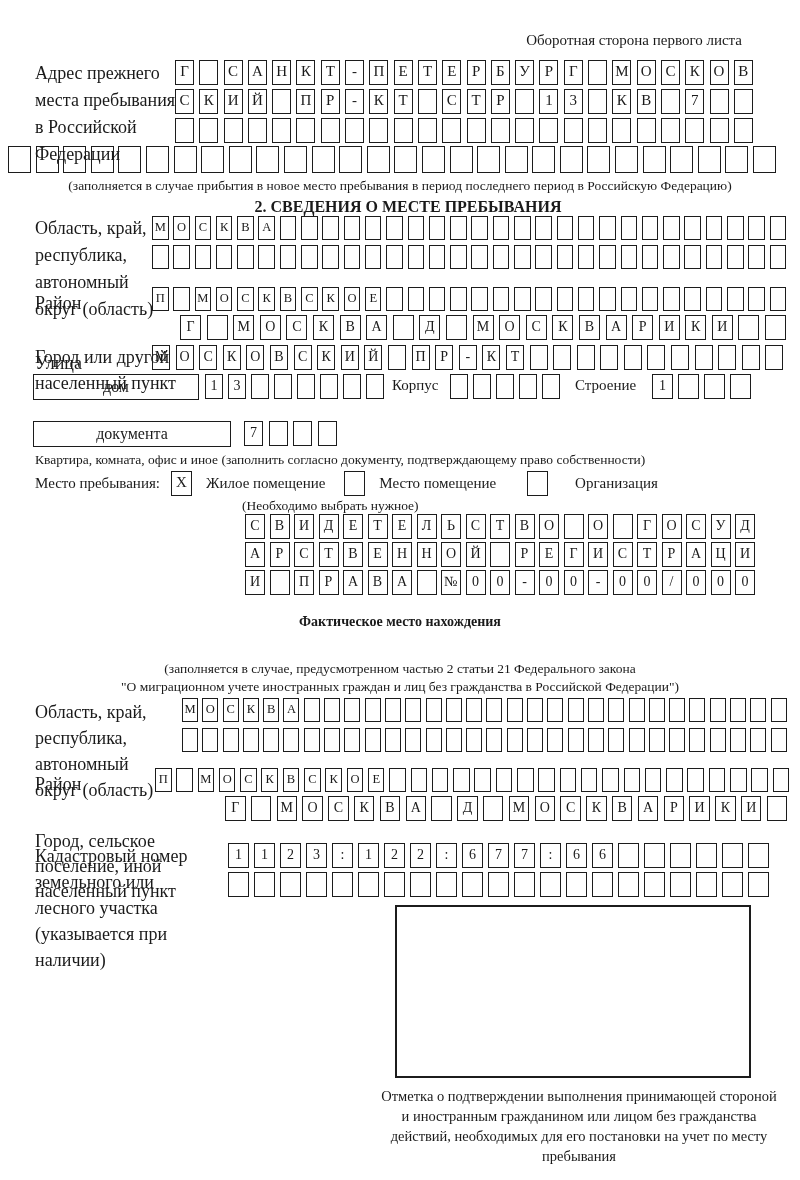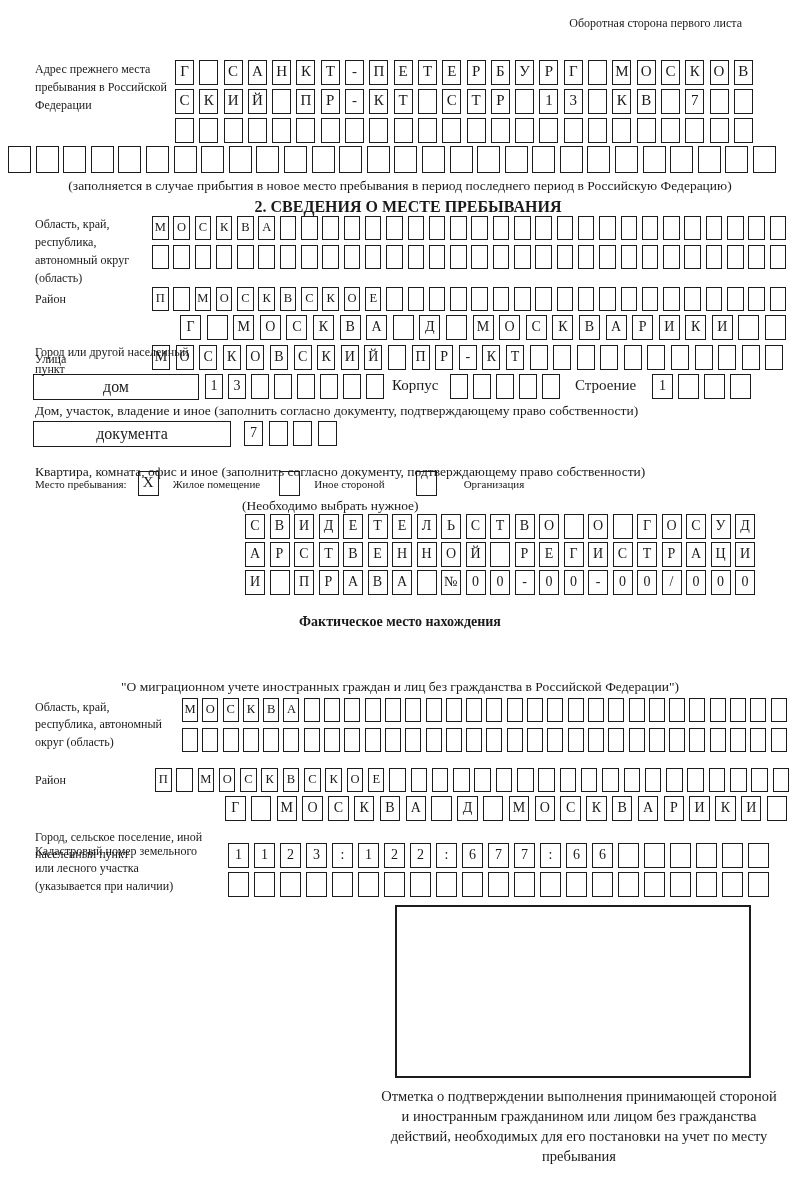--- a/index.html
+++ b/index.html
@@ -1,21 +1,21 @@
 <!DOCTYPE html>
 <html><head>
 <meta charset="utf-8">
 <style>
   html,body{margin:0;padding:0;background:#ffffff;}
   .page{
     position:relative;width:800px;height:1180px;background:#fff;
     font-family:"Liberation Serif","DejaVu Serif",serif;color:#1a1a1a;overflow:hidden;
   }
   .abs{position:absolute;}
-  .lbl{position:absolute;font-size:12px;line-height:1.5;}
+  .lbl{position:absolute;font-size:18px;line-height:1.5;}
   .cap{position:absolute;font-size:13.5px;}
   .center{left:0;width:800px;text-align:center;}
   .title{position:absolute;font-weight:bold;font-size:16px;}
   .cellrow{position:absolute;white-space:nowrap;}
   .cell{
     display:inline-block;box-sizing:border-box;vertical-align:top;
     border:1.6px solid #1c1c1c;
     width:var(--cw,19px);height:var(--ch,25px);margin-right:var(--cg,5px);
     text-align:center;font-size:var(--cf,14px);line-height:calc(var(--ch,25px) - 4px);
     font-family:"Liberation Serif","DejaVu Serif",serif;
@@ -31,29 +31,29 @@
   .r-act30{--cw:16px;--cg:4.3px;--ch:24px;--cf:12.5px;}
   .r-cad{--cw:21px;--cg:5px;--ch:25px;}
   .widebox{
     position:absolute;box-sizing:border-box;border:1.8px solid #1c1c1c;
     text-align:center;font-size:16px;
   }
   .checkbox{
     display:inline-block;box-sizing:border-box;border:1.6px solid #1c1c1c;
     width:21px;height:25px;text-align:center;font-size:15px;line-height:21px;vertical-align:middle;
   }
-  .opt{font-size:11px;vertical-align:middle;}
+  .opt{font-size:15px;vertical-align:middle;}
   .stamp{position:absolute;box-sizing:border-box;border:2px solid #1c1c1c;background:#fff;}
 </style>
 </head>
 <body>
 
 <div class="page">
 
-  <div class="abs" style="top:16px;right:58px;font-size:12px;">Оборотная сторона первого листа</div>
+  <div class="abs" style="top:32px;right:58px;font-size:15px;">Оборотная сторона первого листа</div>
 
   <div class="lbl" style="left:35px;top:60px;width:150px;">Адрес прежнего места пребывания в Российской Федерации</div>
   <div class="cellrow r-top" style="left:175px;top:60px;"><span class="cell">Г</span><span class="cell"></span><span class="cell">С</span><span class="cell">А</span><span class="cell">Н</span><span class="cell">К</span><span class="cell">Т</span><span class="cell">-</span><span class="cell">П</span><span class="cell">Е</span><span class="cell">Т</span><span class="cell">Е</span><span class="cell">Р</span><span class="cell">Б</span><span class="cell">У</span><span class="cell">Р</span><span class="cell">Г</span><span class="cell"></span><span class="cell">М</span><span class="cell">О</span><span class="cell">С</span><span class="cell">К</span><span class="cell">О</span><span class="cell">В</span></div>
   <div class="cellrow r-top" style="left:175px;top:89px;"><span class="cell">С</span><span class="cell">К</span><span class="cell">И</span><span class="cell">Й</span><span class="cell"></span><span class="cell">П</span><span class="cell">Р</span><span class="cell">-</span><span class="cell">К</span><span class="cell">Т</span><span class="cell"></span><span class="cell">С</span><span class="cell">Т</span><span class="cell">Р</span><span class="cell"></span><span class="cell">1</span><span class="cell">3</span><span class="cell"></span><span class="cell">К</span><span class="cell">В</span><span class="cell"></span><span class="cell">7</span><span class="cell"></span><span class="cell"></span></div>
   <div class="cellrow r-top" style="left:175px;top:118px;"><span class="cell"></span><span class="cell"></span><span class="cell"></span><span class="cell"></span><span class="cell"></span><span class="cell"></span><span class="cell"></span><span class="cell"></span><span class="cell"></span><span class="cell"></span><span class="cell"></span><span class="cell"></span><span class="cell"></span><span class="cell"></span><span class="cell"></span><span class="cell"></span><span class="cell"></span><span class="cell"></span><span class="cell"></span><span class="cell"></span><span class="cell"></span><span class="cell"></span><span class="cell"></span><span class="cell"></span></div>
   <div class="cellrow r-wide" style="left:8px;top:146px;"><span class="cell"></span><span class="cell"></span><span class="cell"></span><span class="cell"></span><span class="cell"></span><span class="cell"></span><span class="cell"></span><span class="cell"></span><span class="cell"></span><span class="cell"></span><span class="cell"></span><span class="cell"></span><span class="cell"></span><span class="cell"></span><span class="cell"></span><span class="cell"></span><span class="cell"></span><span class="cell"></span><span class="cell"></span><span class="cell"></span><span class="cell"></span><span class="cell"></span><span class="cell"></span><span class="cell"></span><span class="cell"></span><span class="cell"></span><span class="cell"></span><span class="cell"></span></div>
   <div class="cap center" style="top:178px;">(заполняется в случае прибытия в новое место пребывания в период последнего период в Российскую Федерацию)</div>
 
   <div class="title center" style="top:198px;padding-left:8px;">2. СВЕДЕНИЯ О МЕСТЕ ПРЕБЫВАНИЯ</div>
 
@@ -69,42 +69,42 @@
 
   <div class="lbl" style="left:35px;top:350px;">Улица</div>
   <div class="cellrow r-street" style="left:152px;top:345px;"><span class="cell">М</span><span class="cell">О</span><span class="cell">С</span><span class="cell">К</span><span class="cell">О</span><span class="cell">В</span><span class="cell">С</span><span class="cell">К</span><span class="cell">И</span><span class="cell">Й</span><span class="cell"></span><span class="cell">П</span><span class="cell">Р</span><span class="cell">-</span><span class="cell">К</span><span class="cell">Т</span><span class="cell"></span><span class="cell"></span><span class="cell"></span><span class="cell"></span><span class="cell"></span><span class="cell"></span><span class="cell"></span><span class="cell"></span><span class="cell"></span><span class="cell"></span><span class="cell"></span></div>
 
   <div class="widebox" style="left:33px;top:374px;width:166px;height:26px;line-height:24px;">дом</div>
   <div class="cellrow r-house" style="left:205px;top:374px;"><span class="cell">1</span><span class="cell">3</span><span class="cell"></span><span class="cell"></span><span class="cell"></span><span class="cell"></span><span class="cell"></span><span class="cell"></span></div>
   <div class="abs" style="left:392px;top:377px;font-size:15px;">Корпус</div>
   <div class="cellrow r-house" style="left:450px;top:374px;"><span class="cell"></span><span class="cell"></span><span class="cell"></span><span class="cell"></span><span class="cell"></span></div>
   <div class="abs" style="left:575px;top:377px;font-size:15px;">Строение</div>
   <div class="cellrow r-cad" style="left:652px;top:374px;"><span class="cell">1</span><span class="cell"></span><span class="cell"></span><span class="cell"></span></div>
-  <div class="cap" style="left:35px;top:403px;">Дом, участок, владение и иное (заполнить согласно документу, подтверждающему право собственности)</div>
 
   <div class="widebox" style="left:33px;top:421px;width:198px;height:26px;line-height:24px;">документа</div>
   <div class="cellrow r-apt" style="left:244px;top:421px;"><span class="cell">7</span><span class="cell"></span><span class="cell"></span><span class="cell"></span></div>
-  <div class="cap" style="left:35px;top:452px;margin-top:12px;">Квартира, комната, офис и иное (заполнить согласно документу, подтверждающему право собственности)</div>
+  <div class="cap" style="left:35px;top:452px;">Квартира, комната, офис и иное (заполнить согласно документу, подтверждающему право собственности)</div>
 
   <div class="abs" style="left:35px;top:471px;white-space:nowrap;">
     <span class="opt">Место пребывания:</span>
     <span class="checkbox" style="margin-left:7px;">X</span>
     <span class="opt" style="margin-left:10px;">Жилое помещение</span>
     <span class="checkbox" style="margin-left:15px;"></span>
-    <span class="opt" style="margin-left:10px;">Иное стороной</span>
+    <span class="opt" style="margin-left:10px;">Место помещение</span>
     <span class="checkbox" style="margin-left:27px;"></span>
     <span class="opt" style="margin-left:23px;">Организация</span>
   </div>
   <div class="cap" style="left:242px;top:498px;">(Необходимо выбрать нужное)</div>
 
   <div class="cellrow r-doc" style="left:245px;top:514px;"><span class="cell">С</span><span class="cell">В</span><span class="cell">И</span><span class="cell">Д</span><span class="cell">Е</span><span class="cell">Т</span><span class="cell">Е</span><span class="cell">Л</span><span class="cell">Ь</span><span class="cell">С</span><span class="cell">Т</span><span class="cell">В</span><span class="cell">О</span><span class="cell"></span><span class="cell">О</span><span class="cell"></span><span class="cell">Г</span><span class="cell">О</span><span class="cell">С</span><span class="cell">У</span><span class="cell">Д</span></div>
   <div class="cellrow r-doc" style="left:245px;top:542px;"><span class="cell">А</span><span class="cell">Р</span><span class="cell">С</span><span class="cell">Т</span><span class="cell">В</span><span class="cell">Е</span><span class="cell">Н</span><span class="cell">Н</span><span class="cell">О</span><span class="cell">Й</span><span class="cell"></span><span class="cell">Р</span><span class="cell">Е</span><span class="cell">Г</span><span class="cell">И</span><span class="cell">С</span><span class="cell">Т</span><span class="cell">Р</span><span class="cell">А</span><span class="cell">Ц</span><span class="cell">И</span></div>
   <div class="cellrow r-doc" style="left:245px;top:570px;"><span class="cell">И</span><span class="cell"></span><span class="cell">П</span><span class="cell">Р</span><span class="cell">А</span><span class="cell">В</span><span class="cell">А</span><span class="cell"></span><span class="cell">№</span><span class="cell">0</span><span class="cell">0</span><span class="cell">-</span><span class="cell">0</span><span class="cell">0</span><span class="cell">-</span><span class="cell">0</span><span class="cell">0</span><span class="cell">/</span><span class="cell">0</span><span class="cell">0</span><span class="cell">0</span></div>
 
   <div class="title center" style="top:614px;font-size:14px;">Фактическое место нахождения</div>
+  <div class="cap center" style="top:661px;">(заполняется в случае, предусмотренном частью 2 статьи 21 Федерального закона</div>
   <div class="cap center" style="top:679px;">"О миграционном учете иностранных граждан и лиц без гражданства в Российской Федерации")</div>
 
   <div class="lbl" style="left:35px;top:699px;width:135px;line-height:1.45;">Область, край, республика, автономный округ (область)</div>
   <div class="cellrow r-act30" style="left:182px;top:698px;"><span class="cell">М</span><span class="cell">О</span><span class="cell">С</span><span class="cell">К</span><span class="cell">В</span><span class="cell">А</span><span class="cell"></span><span class="cell"></span><span class="cell"></span><span class="cell"></span><span class="cell"></span><span class="cell"></span><span class="cell"></span><span class="cell"></span><span class="cell"></span><span class="cell"></span><span class="cell"></span><span class="cell"></span><span class="cell"></span><span class="cell"></span><span class="cell"></span><span class="cell"></span><span class="cell"></span><span class="cell"></span><span class="cell"></span><span class="cell"></span><span class="cell"></span><span class="cell"></span><span class="cell"></span><span class="cell"></span></div>
   <div class="cellrow r-act30" style="left:182px;top:728px;"><span class="cell"></span><span class="cell"></span><span class="cell"></span><span class="cell"></span><span class="cell"></span><span class="cell"></span><span class="cell"></span><span class="cell"></span><span class="cell"></span><span class="cell"></span><span class="cell"></span><span class="cell"></span><span class="cell"></span><span class="cell"></span><span class="cell"></span><span class="cell"></span><span class="cell"></span><span class="cell"></span><span class="cell"></span><span class="cell"></span><span class="cell"></span><span class="cell"></span><span class="cell"></span><span class="cell"></span><span class="cell"></span><span class="cell"></span><span class="cell"></span><span class="cell"></span><span class="cell"></span><span class="cell"></span></div>
 
   <div class="lbl" style="left:35px;top:771px;">Район</div>
   <div class="cellrow r-30" style="left:155px;top:768px;"><span class="cell">П</span><span class="cell"></span><span class="cell">М</span><span class="cell">О</span><span class="cell">С</span><span class="cell">К</span><span class="cell">В</span><span class="cell">С</span><span class="cell">К</span><span class="cell">О</span><span class="cell">Е</span><span class="cell"></span><span class="cell"></span><span class="cell"></span><span class="cell"></span><span class="cell"></span><span class="cell"></span><span class="cell"></span><span class="cell"></span><span class="cell"></span><span class="cell"></span><span class="cell"></span><span class="cell"></span><span class="cell"></span><span class="cell"></span><span class="cell"></span><span class="cell"></span><span class="cell"></span><span class="cell"></span><span class="cell"></span></div>
 
   <div class="lbl" style="left:35px;top:797px;width:192px;line-height:1.4;margin-top:32px;">Город, сельское поселение, иной населенный пункт</div>

